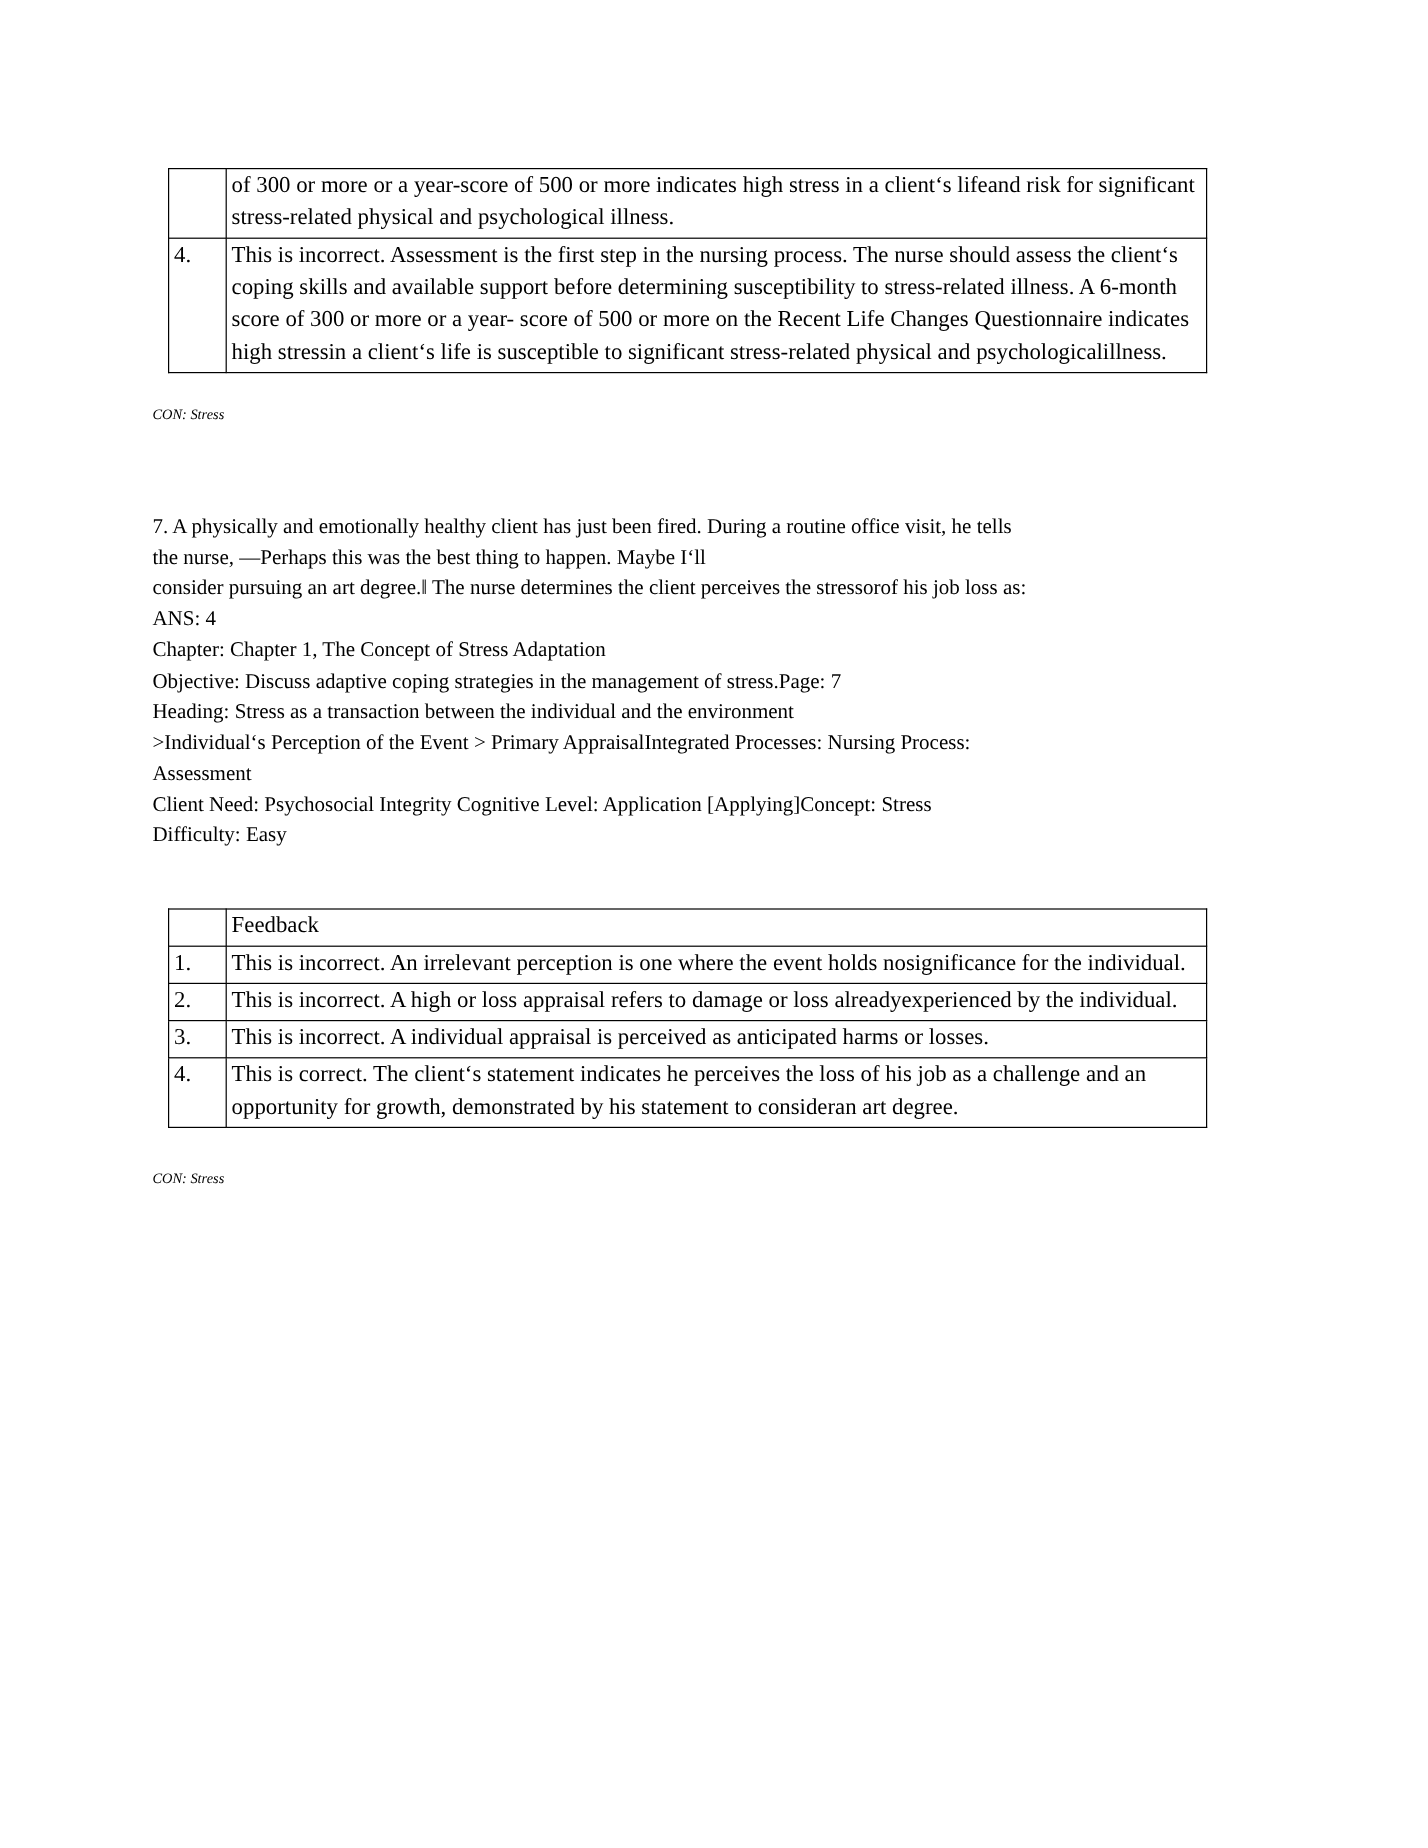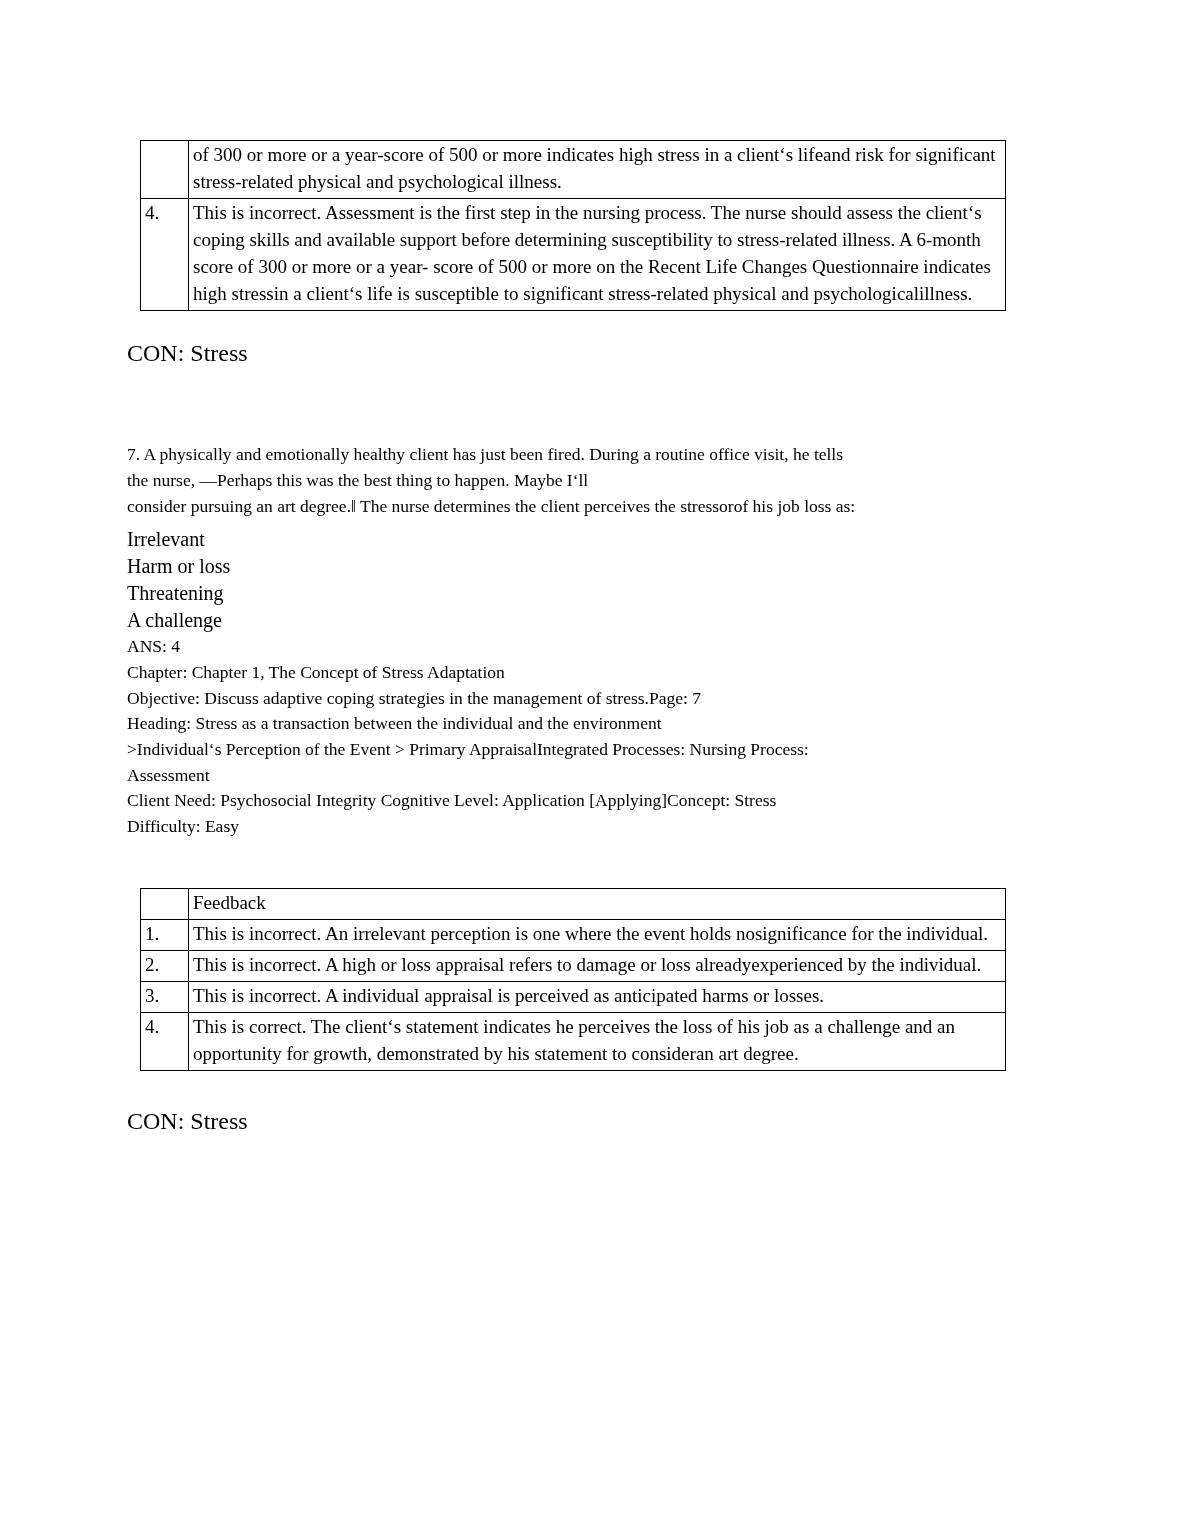--- a/index.html
+++ b/index.html
@@ -34,23 +34,24 @@
     line-height: 1.42;
   }
   table.fb-table td.num {
     width: 38px;
   }
   td.tall {
     padding-bottom: 32px;
   }
   .italic { }
   .con-label {
-    font-size: 24px;
+    font-size: 12px;
     line-height: 1.4;
     margin-top: 26px;
+    font-style: italic;
   }
   .question {
     font-size: 17.5px;
     line-height: 1.48;
     margin-top: 72px;
     white-space: pre-line;
   }
   .options {
     margin-top: 6px;
   }
@@ -87,26 +88,20 @@
     </tr>
   </tbody>
     </table>
 
   <div class="con-label">CON: Stress</div>
 
   <div class="question">7. A physically and emotionally healthy client has just been fired. During a routine office visit, he tells
 the nurse, ―Perhaps this was the best thing to happen. Maybe I‘ll
 consider pursuing an art degree.‖ The nurse determines the client perceives the stressorof his job loss as:</div>
 
-  <div class="options">
-    <div class="option">Irrelevant</div>
-    <div class="option">Harm or loss</div>
-    <div class="option">Threatening</div>
-    <div class="option">A challenge</div>
-  </div>
 
   <div class="answer-block">ANS: 4
 Chapter: Chapter 1, The Concept of Stress Adaptation
 Objective: Discuss adaptive coping strategies in the management of stress.Page: 7
 Heading: Stress as a transaction between the individual and the environment
 &gt;Individual‘s Perception of the Event &gt; Primary AppraisalIntegrated Processes: Nursing Process:
 Assessment
 Client Need: Psychosocial Integrity Cognitive Level: Application [Applying]Concept: Stress
 Difficulty: Easy</div>
 

